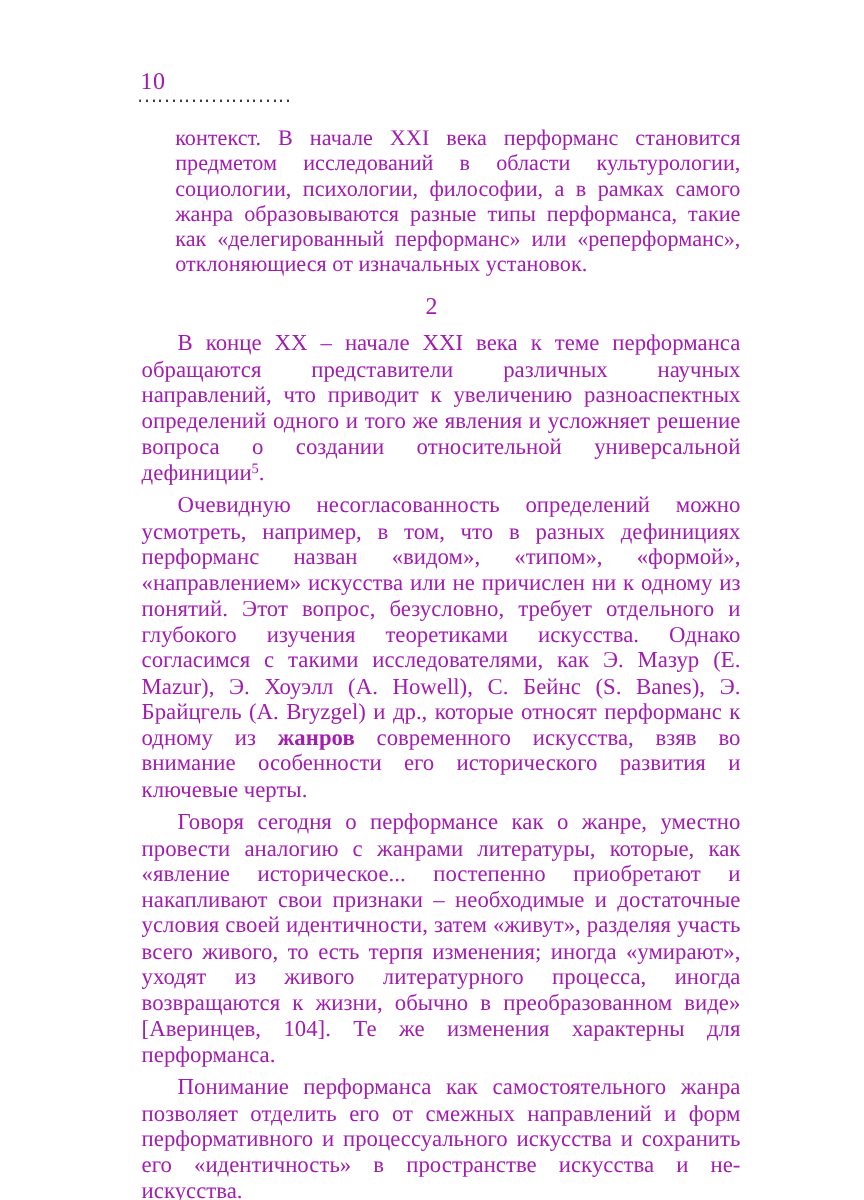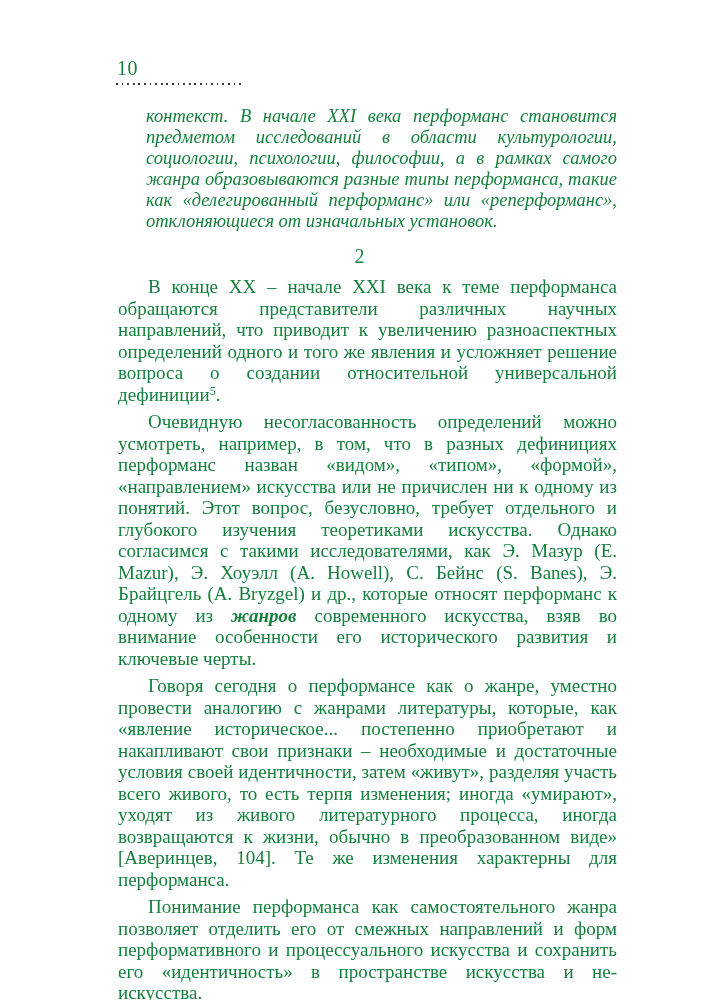--- a/index.html
+++ b/index.html
@@ -2,39 +2,38 @@
 <html lang="ru"><head>
 <meta charset="utf-8">
 <style>
   * { margin: 0; padding: 0; box-sizing: border-box; }
   html, body { background: #ffffff; }
   .page {
     position: relative;
     width: 720px;
     height: 1000px;
     background: #ffffff;
-    color: #15803d;
+    color: #a21caf;
     font-family: "Liberation Serif", "DejaVu Serif", serif;
     padding: 0 103px 0 102px;
     overflow: hidden;
   }
   .page-number {
     margin: 58px 0 0 15px;
     font-size: 20px;
     line-height: 20px;
     letter-spacing: 0.5px;
   }
   .rule-dotted {
     height: 2px;
     background-image: repeating-linear-gradient(to right, #3c3c3c 0 1.7px, transparent 1.7px 5.6px);
   }
   .header-rule { width: 126px; margin: 5px 0 0 14px; }
   .intro-paragraph {
     margin: 21px 0 0 44px;
-    font-style: italic;
     font-size: 18.5px;
     line-height: 21px;
     text-align: justify;
     hyphens: manual;
   }
   .section-number {
     margin-top: 14px;
     text-align: center;
     font-size: 20px;
     line-height: 21px;
@@ -47,21 +46,21 @@
     margin-bottom: 6px;
     hyphens: manual;
     margin-left: 16px;
   }
   .para-first { margin-top: 9px; }
   .fn-ref {
     font-size: 12px;
     line-height: 0;
     vertical-align: 6px;
   }
-  .bold-italic { font-weight: bold; font-style: italic; }
+  .bold-italic { font-weight: bold; }
   .footnote-block { margin-top: 8px; }
   .footnote-rule { width: 123px; margin-left: 13px; }
   .footnote-row { position: relative; margin-top: 4px; }
   .fn-marker {
     position: absolute;
     left: 14px;
     top: -2px;
     font-size: 11.5px;
   }
   .fn-text {

